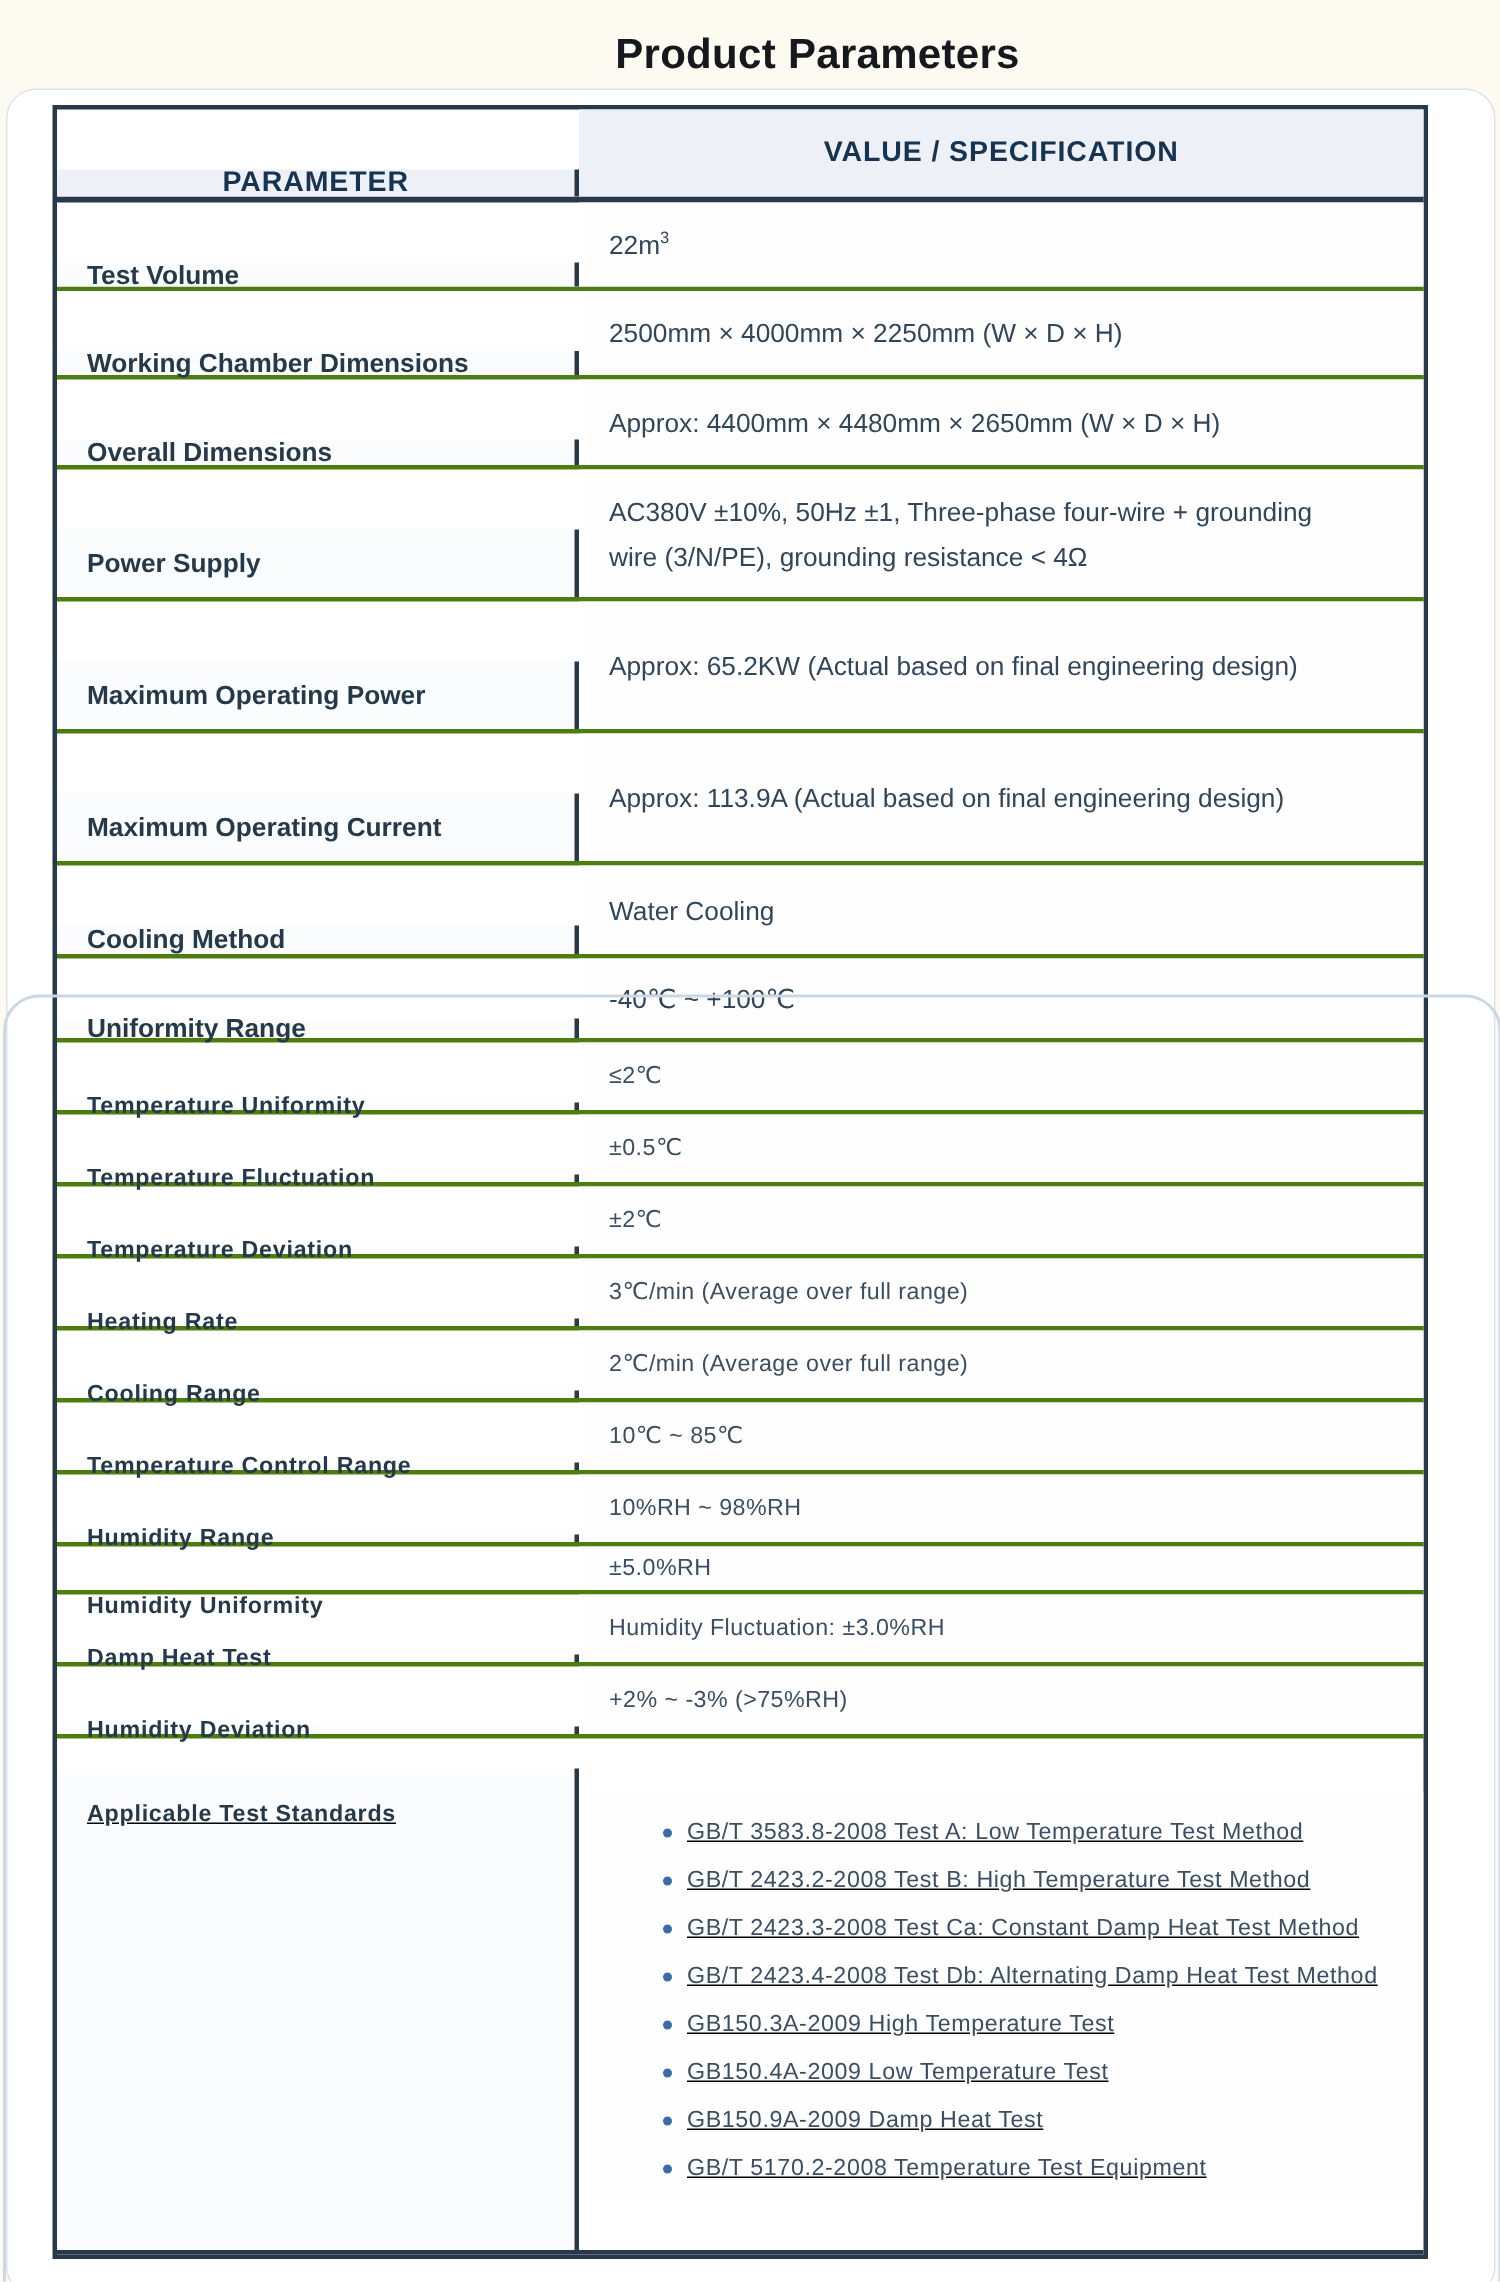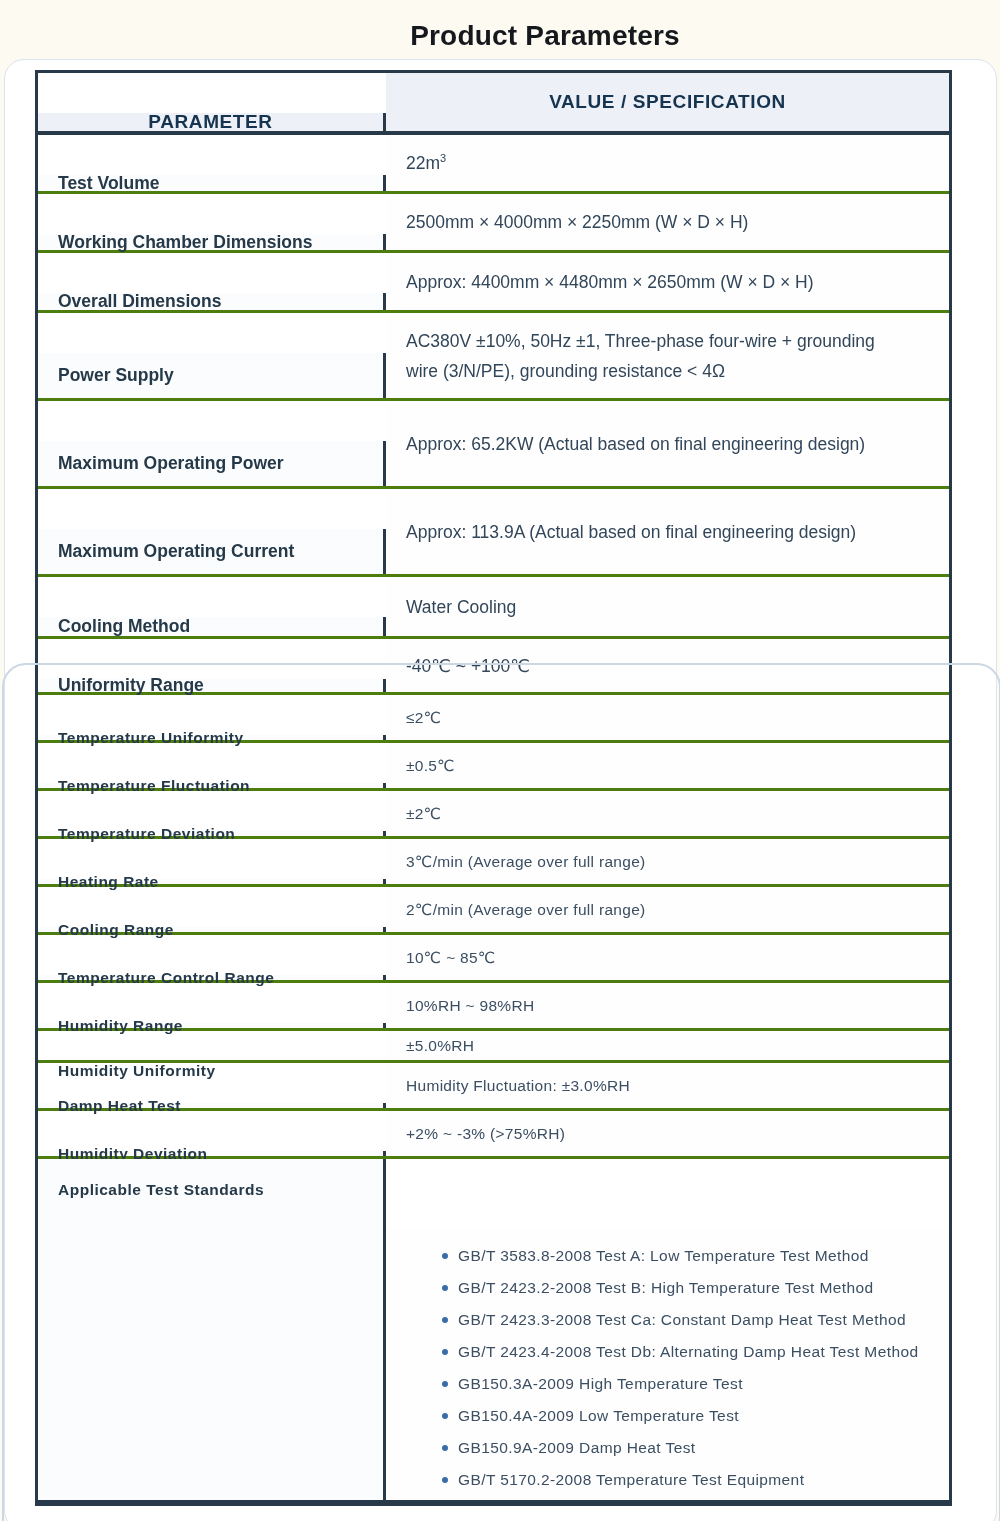--- a/index.html
+++ b/index.html
@@ -55,21 +55,21 @@
   
   .lg{font-size:17.5px;}
   .lg .value{line-height:30px;}
   sup.cube{font-size:11px;vertical-align:super;line-height:0;}
   
   .sm{font-size:15.5px;}
   .sm .param{letter-spacing:0.5px;}
   .sm .value{letter-spacing:0.3px;color:#3b4e62;}
 
   
-  .standards{align-items:flex-end;overflow:hidden;}
+  .standards{align-items:center;overflow:hidden;text-decoration:underline;}
   .standards .param{align-items:flex-start;padding-top:22px;height:100%;}
   .standards .value{align-items:flex-start;padding-top:0;padding-right:30px;}
   ul.std-list{
     margin:16px 0 0 0;padding:0 0 0 52px;list-style:none;
   }
   ul.std-list li{
     position:relative;max-width:470px;line-height:24px;margin-bottom:8px;
     font-size:15.5px;letter-spacing:0.4px;color:#3b4e62;
   }
   ul.std-list li::before{

